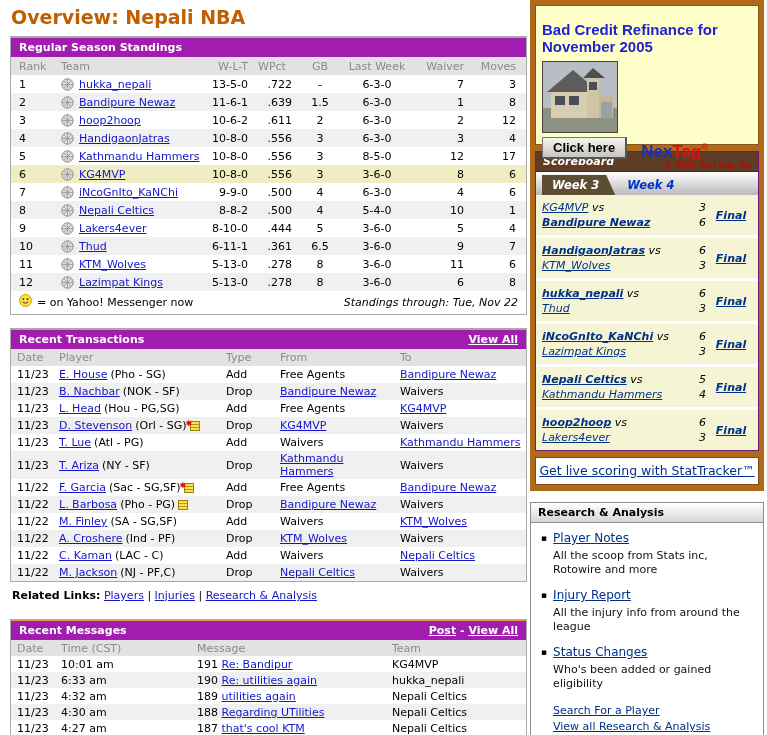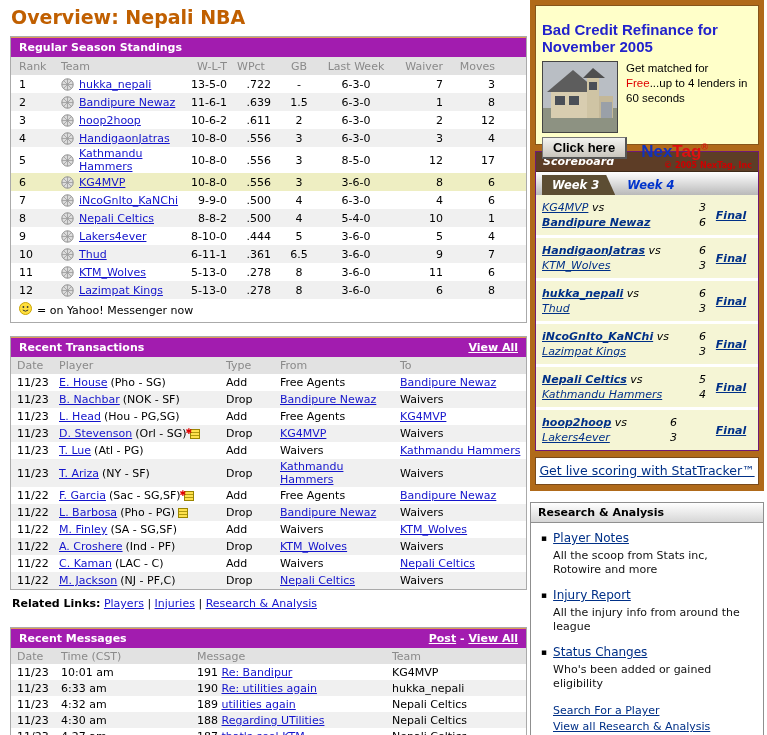--- a/index.html
+++ b/index.html
@@ -24,21 +24,21 @@
     padding:3px 8px 3px 8px; display:flex; justify-content:space-between; align-items:center;
     border-top:1px solid #e09a55;
   }
   .orange-bar a { color:#fff; }
   .colhead { background:#e2e2e2; color:#8a8a8a; font-size:11px; }
   .stripe > div:nth-child(even) { background:#f0f0f0; }
 
   
   .st-row, #standings-colhead {
     display:grid; grid-template-columns:42px 1fr 58px 44px 36px 78px 58px 52px;
-    align-items:center; min-height:18px; padding:0 21px 0 8px;
+    align-items:center; min-height:18px; padding:0 0 0 8px;
   }
   #standings-colhead { padding-top:2px; padding-bottom:2px; }
   .st-row.hl { background:#eeeec2 !important; }
   .c-team { display:flex; align-items:center; gap:5px; }
   .c-wlt,.c-wpct,.c-waiver,.c-moves { text-align:right; padding-right:10px; }
   .c-gb { text-align:center; }
   .c-lw { text-align:center; }
   .team-icon svg { display:block; }
   #standings-footer { display:flex; justify-content:space-between; align-items:center; padding:3px 8px 4px 8px; }
   #standings-legend { display:flex; align-items:center; gap:5px; color:#000; }
@@ -82,21 +82,21 @@
 
   
   #scoreboard { margin-top:6px; border:1px solid #701a75; background:#f5f5d5;font-style:italic; }
   #scoreboard-header { background:#5d3d26; color:#fff; font-weight:bold; padding:3px 7px; border-bottom:1px solid #3f2a18; }
   #sb-tabs { background:linear-gradient(#ffffff,#b9b9b9); display:flex; align-items:flex-end; height:23px; padding-left:6px; gap:2px; }
   .sb-tab { font-weight:bold; font-size:11.5px; padding:3px 10px 3px 10px; }
   .sb-tab.active { background:#5c4d33; color:#fff; clip-path:polygon(0 0,calc(100% - 9px) 0,100% 100%,0 100%); padding-right:16px; }
   .sb-tab.inactive { color:#0033cc; cursor:pointer; }
   #sb-matchups { background:#fff; }
   .matchup { background:#f5f5d5; display:grid; grid-template-columns:1fr 16px 46px; padding:5px 4px 5px 6px; margin-bottom:3px; align-items:center; }
-  .matchup:last-child { margin-bottom:0;gap:29px; }
+  .matchup:last-child { margin-bottom:0; }
   .mu-teams { line-height:15px; }
   .mu-teams .winner { font-weight:bold; }
   .mu-vs { color:#000; }
   .mu-scores { text-align:right; line-height:15px; color:#000; padding-right:2px; }
   .mu-final { text-align:center; font-weight:bold; }
   #stattracker { background:#fff; border:1px solid #7a4a1a; margin-top:6px; text-align:center; padding:5px 0 6px 0; font-size:12.5px; }
 
   
   .info-panel { border:1px solid #8f8f8f; margin-top:11px; }
   .info-header { background:linear-gradient(#ffffff,#d6d6d6); border-bottom:1px solid #8f8f8f; font-weight:bold; padding:3px 7px; }
@@ -350,20 +350,21 @@
     <div id="standings-footer">
       <span id="standings-legend">
         <span><svg width="13" height="13" viewBox="0 0 13 13">
               <circle cx="6.5" cy="6.5" r="6" fill="#ffdf3d" stroke="#c9a300"></circle>
               <circle cx="4.4" cy="5" r="0.9" fill="#333"></circle>
               <circle cx="8.6" cy="5" r="0.9" fill="#333"></circle>
               <path d="M3.8 8 Q6.5 10.4 9.2 8" stroke="#333" fill="none"></path>
             </svg></span>
         <span>= on Yahoo! Messenger now</span>
       </span>
+      <span id="standings-through">Standings through: Tue, Nov 22</span>
     </div>
   </div>
 
   <div class="panel" style="margin-top:13px;">
     <div class="orange-bar">
       <span>Recent Transactions</span>
       <a>View All</a>
     </div>
     <div id="tx-colhead" class="colhead">
       <span>Date</span>
@@ -590,23 +591,20 @@
             <rect x="8" y="30" width="44" height="26" fill="#d8cdb0"></rect>
             <rect x="44" y="14" width="12" height="42" fill="#cfc4a4"></rect>
             <polygon points="40,16 50,6 62,16" fill="#4f4f4f"></polygon>
             <rect x="12" y="34" width="10" height="9" fill="#4a4f57"></rect>
             <rect x="26" y="34" width="10" height="9" fill="#4a4f57"></rect>
             <rect x="46" y="20" width="8" height="8" fill="#4a4f57"></rect>
             <rect x="56" y="34" width="14" height="22" fill="#c4b898"></rect>
             <rect x="58" y="40" width="11" height="16" fill="#9aa0a8"></rect>
           </svg>
         </div>
-        <div id="ad-right">
-          <span>Get matched for </span><span id="ad-free">Free</span><span>...up to 4 lenders in 60 seconds</span>
-        </div>
       </div>
       <div id="ad-bottom">
         <button id="ad-button">Click here</button>
         <span id="nextag"><span class="nx">Nex</span><span class="tg">Tag</span><span class="rg">®</span></span>
       </div>
       <div id="ad-copy">© 2005 NexTag, Inc</div>
     </div>
 
     <div id="scoreboard">
       <div id="scoreboard-header">Scoreboard</div>

